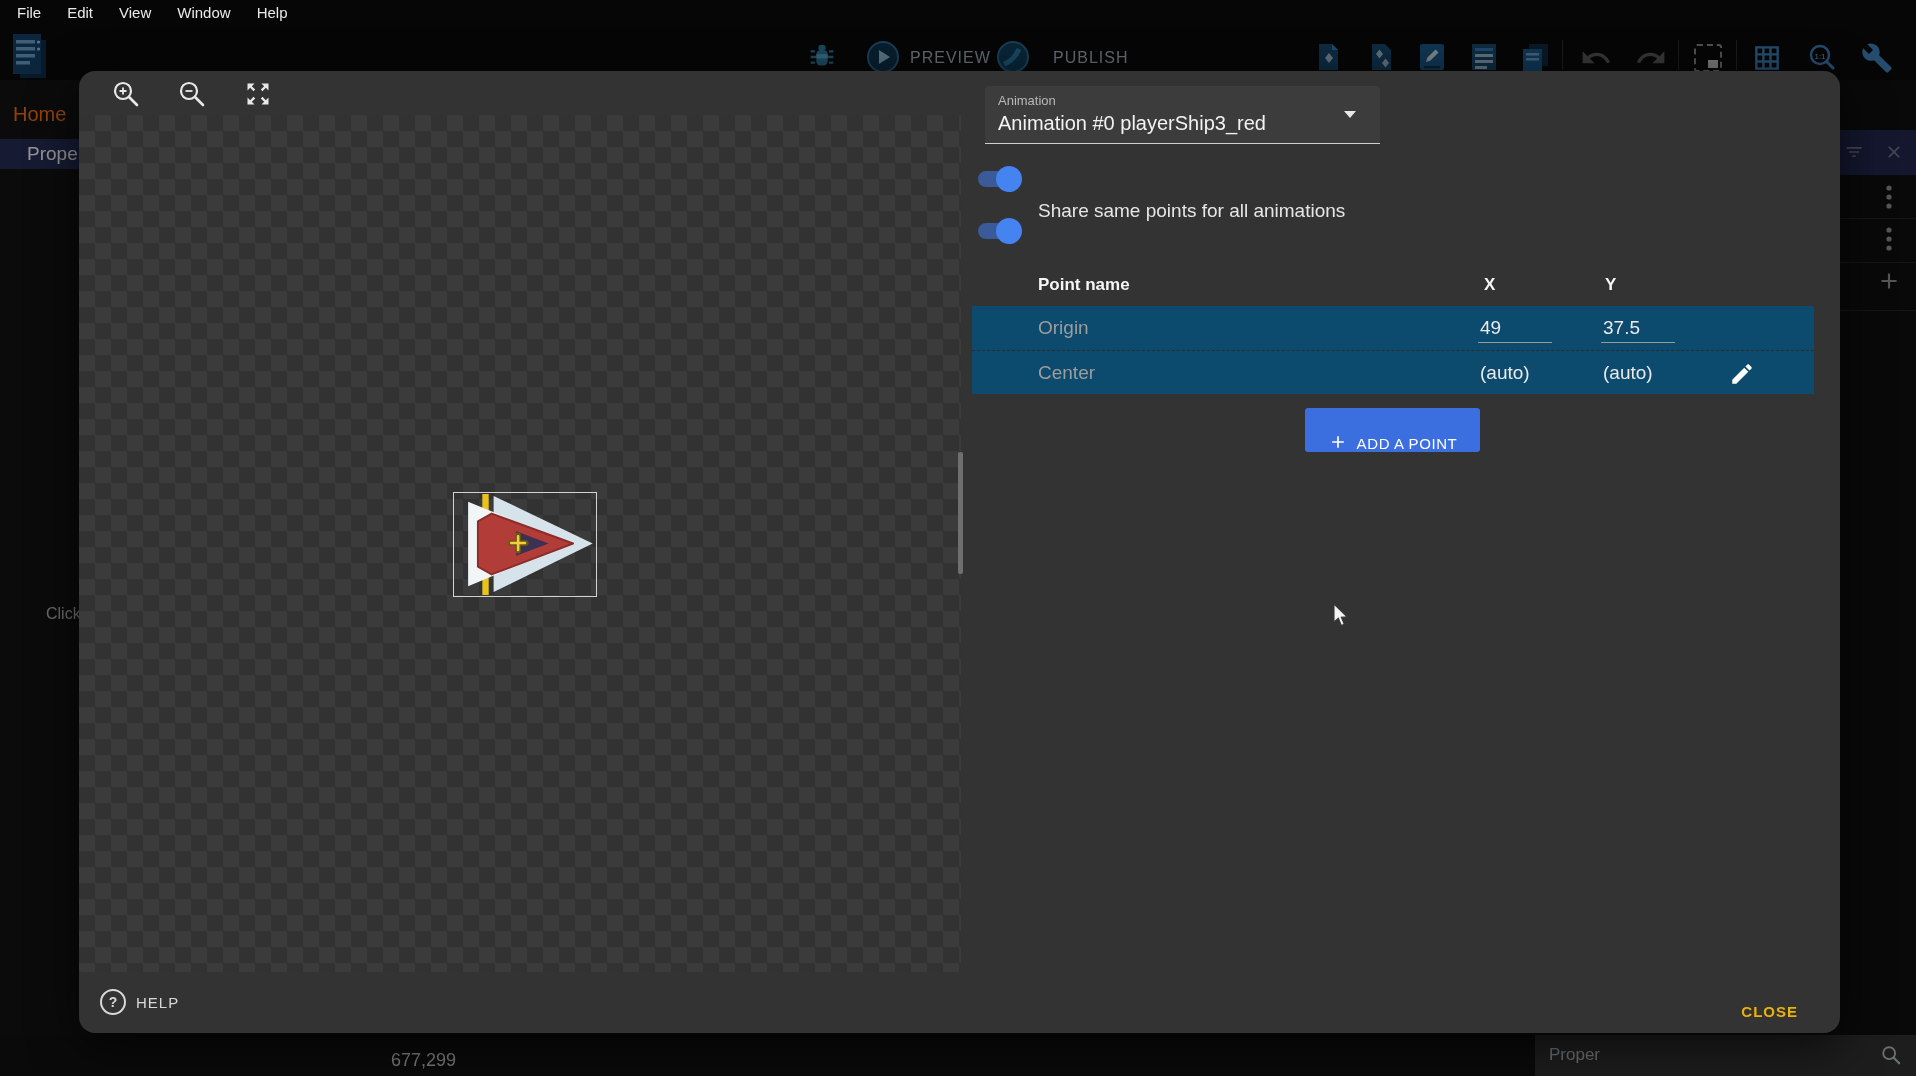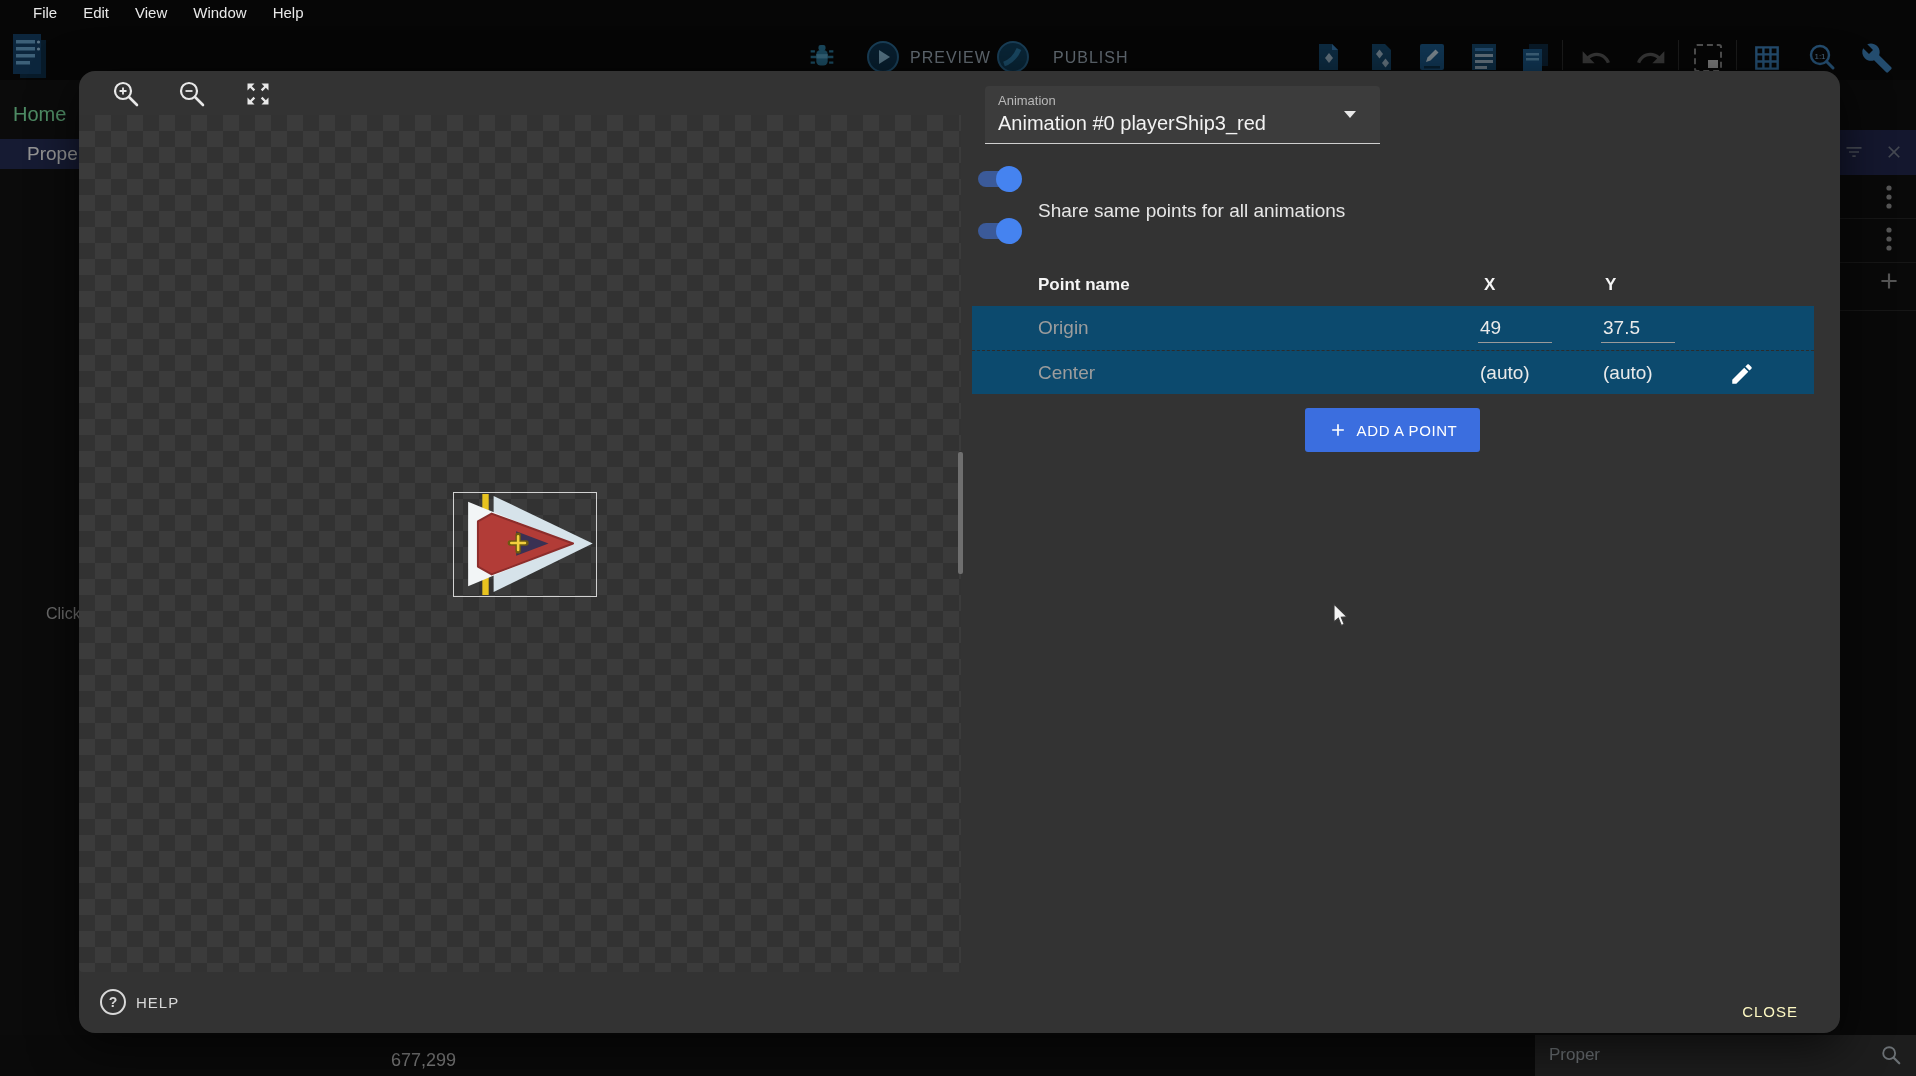--- a/index.html
+++ b/index.html
@@ -2,28 +2,28 @@
 <html><head>
 <meta charset="utf-8">
 <style>
   html,body{margin:0;padding:0;background:#000;}
   .screen{position:relative;width:1916px;height:1076px;overflow:hidden;
     font-family:"Liberation Sans",sans-serif;background:#0d0d0d;}
   .abs{position:absolute;}
 
   
   .menubar{position:absolute;left:0;top:0;width:1916px;height:24px;background:#060606;z-index:6;
-    display:flex;align-items:center;padding-left:20px;box-sizing:border-box;}
+    display:flex;align-items:center;padding-left:4px;box-sizing:border-box;}
   .menu-item{color:#e9e9e9;font-size:15px;padding:0 13px;cursor:default;}
 
   
   .bg-layer{position:absolute;inset:0;z-index:1;}
   .bg-toolbar{position:absolute;left:0;top:24px;width:1916px;height:56px;background:#0c0c0c;}
   .tabs-area{position:absolute;left:0;top:80px;width:1916px;height:996px;background:#141414;}
-  .tab-home{position:absolute;left:13px;top:103px;font-size:20px;color:#86efac;}
+  .tab-home{position:absolute;left:13px;top:103px;font-size:20px;color:#f97316;}
   .tab-prop-band{position:absolute;left:0;top:139px;width:80px;height:30px;background:#263059;}
   .tab-prop{position:absolute;left:27px;top:143px;font-size:19px;color:#ffffff;white-space:nowrap;}
   .scene-hint{position:absolute;left:46px;top:605px;font-size:16px;color:#b9b9b9;}
   .toolbar-label{font-size:16px;letter-spacing:1px;color:#a7b6c3;}
   .tb-divider{position:absolute;top:40px;width:1px;height:30px;background:#2f2f2f;}
 
   
   .bottom-bar{position:absolute;left:0;top:1035px;width:1916px;height:41px;background:#121212;}
   .coords{position:absolute;left:391px;top:1050px;font-size:18px;color:#d0d0d0;}
   .search-panel{position:absolute;left:1535px;top:1035px;width:381px;height:41px;background:#333333;}
@@ -66,28 +66,28 @@
   
   .tbl-header{position:absolute;font-size:17px;font-weight:700;color:#f5f5f5;white-space:nowrap;}
   .tbl-row{position:absolute;left:893px;width:842px;height:44px;background:#0c4a6e;}
   .tbl-row.second{border-top:1px dashed #2c2c2c;box-sizing:border-box;}
   .row-name{position:absolute;left:66px;top:11px;font-size:19px;color:#9d9d9d;}
   .row-val{position:absolute;top:11px;font-size:19px;color:#eaeaea;}
   .val-underline{position:absolute;top:36px;width:74px;height:1px;background:#9a9a9a;}
 
   
   .add-btn{position:absolute;left:1226px;top:337px;width:175px;height:44px;background:#3b6edf;border-radius:3px;
-    display:flex;align-items:center;justify-content:center;gap:9px;cursor:pointer;}
+    display:flex;align-items:flex-end;justify-content:center;gap:9px;cursor:pointer;}
   .add-btn-label{color:#ffffff;font-size:15px;font-weight:500;letter-spacing:0.6px;}
   .help-btn{position:absolute;left:21px;top:918px;display:flex;align-items:center;gap:10px;cursor:pointer;}
   .help-circle{width:22px;height:22px;border:2px solid #d8d8d8;border-radius:50%;
     display:flex;align-items:center;justify-content:center;color:#d8d8d8;font-size:14px;font-weight:700;}
   .help-label{color:#d8d8d8;font-size:15px;letter-spacing:1px;}
-  .close-btn{position:absolute;right:30px;top:924px;color:#fef9c3;font-size:15px;letter-spacing:1px;
-    font-weight:400;cursor:pointer;padding:8px 12px;}
+  .close-btn{position:absolute;right:30px;top:924px;color:#eab308;font-size:15px;letter-spacing:1px;
+    font-weight:700;cursor:pointer;padding:8px 12px;}
 
   .pencil-btn{position:absolute;left:1650px;top:290px;width:26px;height:26px;cursor:pointer;}
 
   
   .cursor{position:absolute;left:1332px;top:603px;z-index:20;}
 </style>
 </head>
 <body>
 
 <div class="screen">

